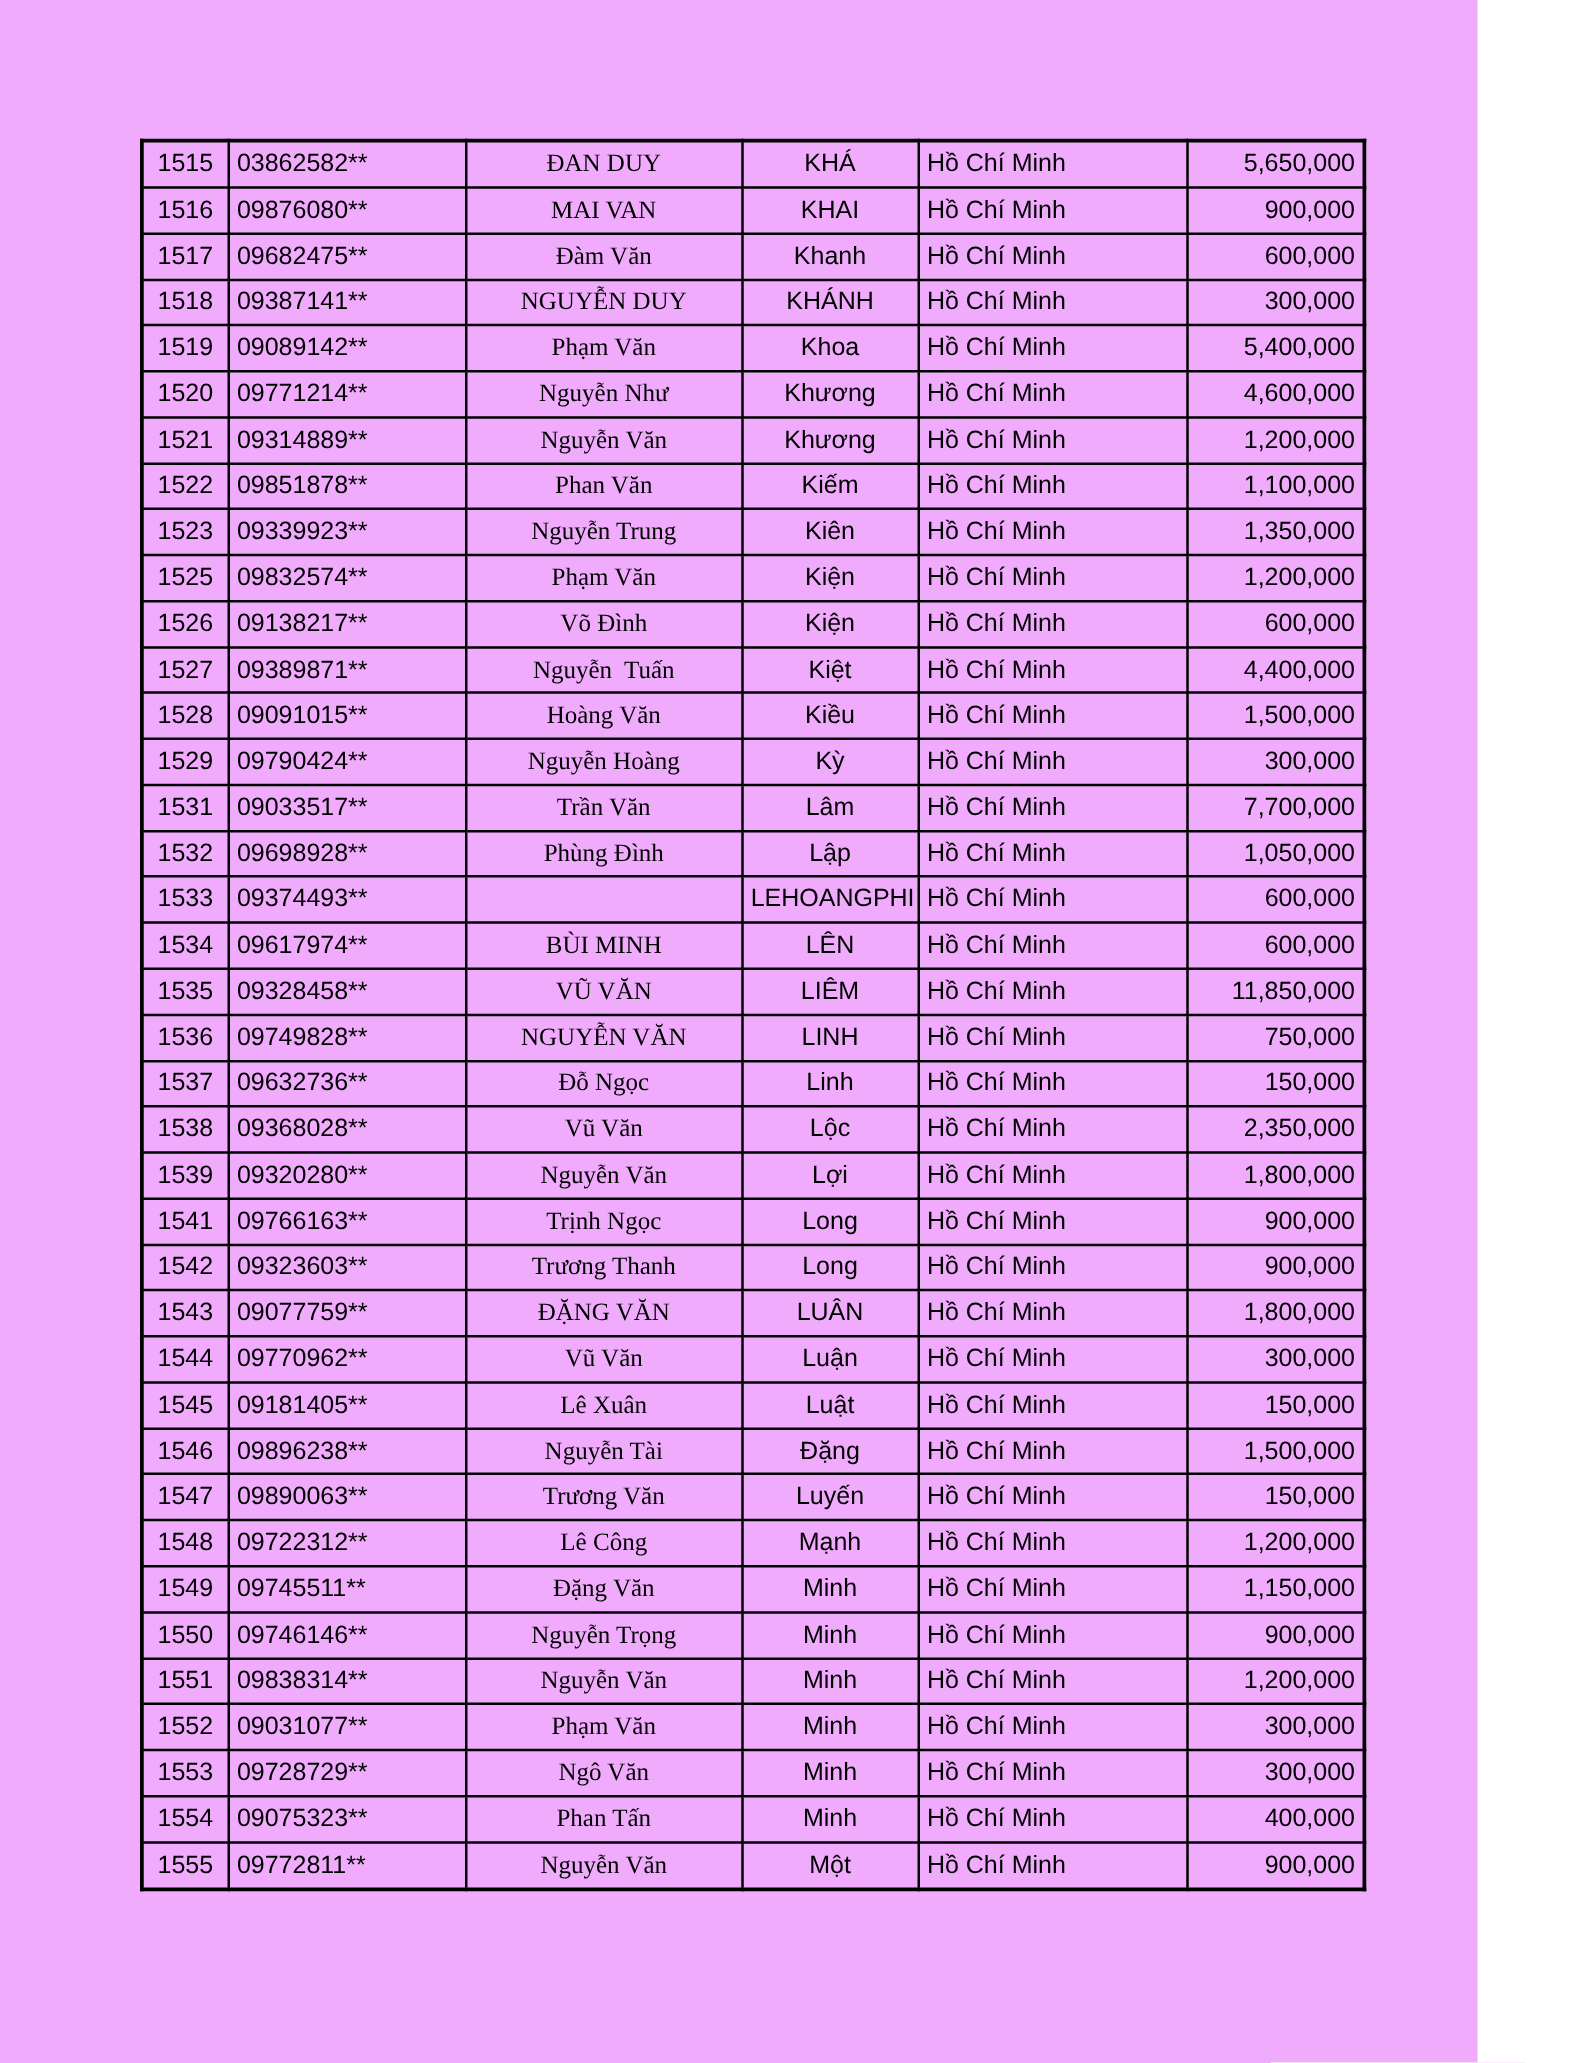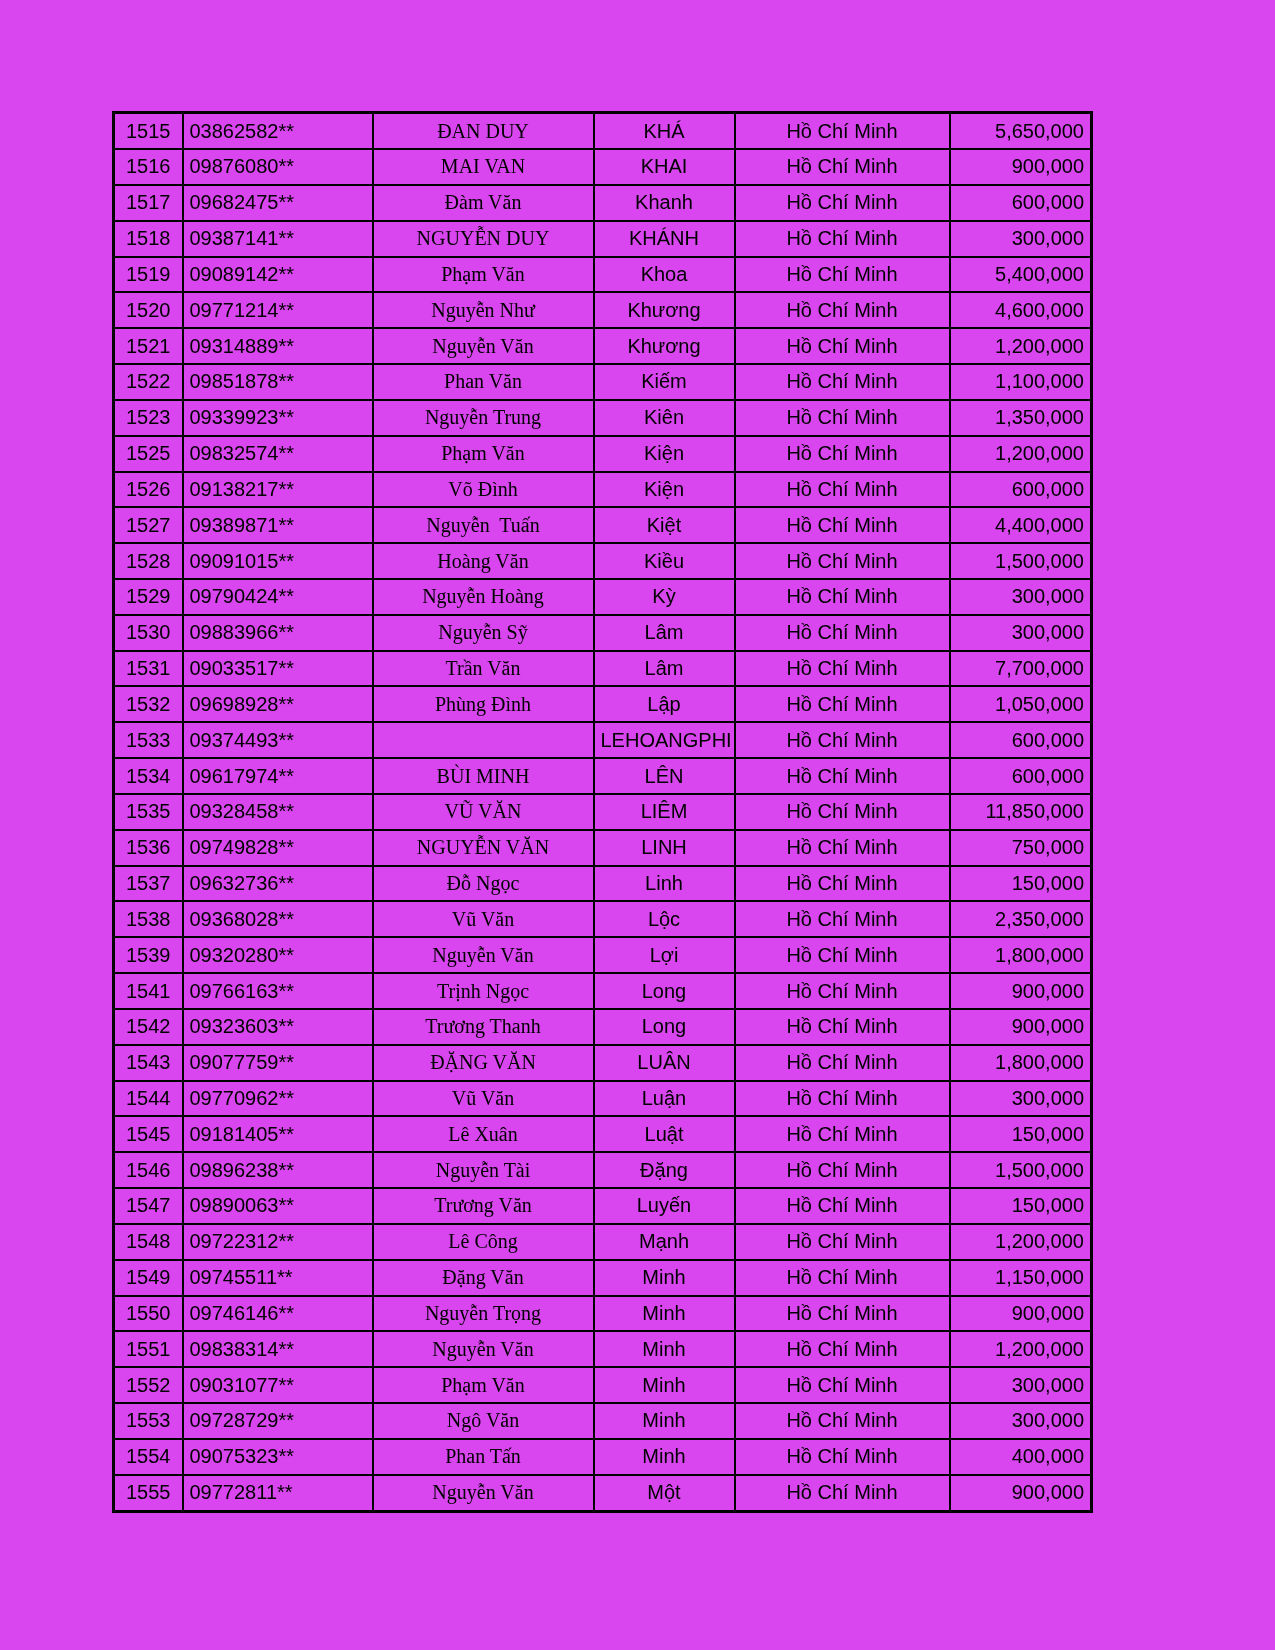--- a/index.html
+++ b/index.html
@@ -2,23 +2,23 @@
 <html><head>
 <meta charset="utf-8">
 <style>
   html, body {
     margin: 0;
     padding: 0;
     background: #ffffff;
   }
   .page {
     position: relative;
-    width: 1275px;
+    width: 1182px;
     height: 1650px;
-    background: #d946ef;
+    background: #f0abfc;
     overflow: hidden;
   }
   table.data-table {
     position: absolute;
     left: 112px;
     top: 111px;
     width: 978px;
     height: 1402px;
     border-collapse: collapse;
     table-layout: fixed;
@@ -31,21 +31,21 @@
     border: 2px solid #000000;
     padding: 0 6px;
     overflow: hidden;
     white-space: pre;
     vertical-align: middle;
   }
   td.c-index  { text-align: center; }
   td.c-phone  { text-align: left; margin-top: 24px; }
   td.c-first  { text-align: center; padding-left: 7px; font-family: Liberation Serif, serif; }
   td.c-last   { text-align: center; padding-left: 7px; }
-  td.c-city   { text-align: center; }
+  td.c-city   { }
   td.c-amount { text-align: right; padding-right: 9px; }
 </style>
 </head>
 <body>
 
 <div class="page">
   <table class="data-table">
     <colgroup>
       <col style="width:69px">
       <col style="width:190px">
@@ -162,28 +162,20 @@
       </tr>
         <tr>
         <td class="c-index">1529</td>
         <td class="c-phone">09790424**</td>
         <td class="c-first">Nguyễn Hoàng</td>
         <td class="c-last">Kỳ</td>
         <td class="c-city">Hồ Chí Minh</td>
         <td class="c-amount">300,000</td>
       </tr>
         <tr>
-        <td class="c-index">1530</td>
-        <td class="c-phone">09883966**</td>
-        <td class="c-first">Nguyễn Sỹ</td>
-        <td class="c-last">Lâm</td>
-        <td class="c-city">Hồ Chí Minh</td>
-        <td class="c-amount">300,000</td>
-      </tr>
-        <tr>
         <td class="c-index">1531</td>
         <td class="c-phone">09033517**</td>
         <td class="c-first">Trần Văn</td>
         <td class="c-last">Lâm</td>
         <td class="c-city">Hồ Chí Minh</td>
         <td class="c-amount">7,700,000</td>
       </tr>
         <tr>
         <td class="c-index">1532</td>
         <td class="c-phone">09698928**</td>

